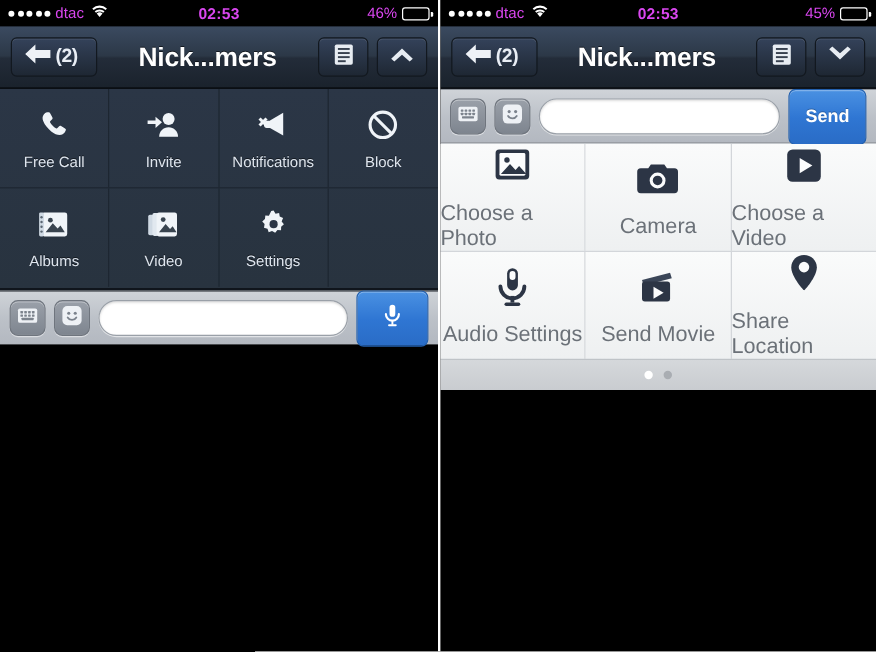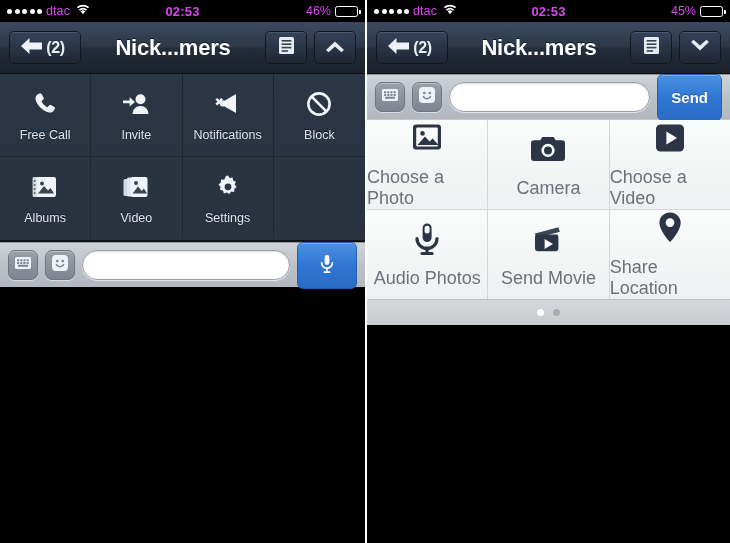--- a/index.html
+++ b/index.html
@@ -503,21 +503,21 @@
           <div class="attach-cell">
             <span class="attach-icon">
               <svg width="26" height="34" viewBox="0 0 26 34">
                   <rect x="8.6" y="1.5" width="9" height="18.5" rx="4.5" fill="#2c3545"></rect>
                   <rect x="10.6" y="3.8" width="5" height="7.6" rx="2.5" fill="#fbfcfd"></rect>
                   <path d="M3 16.6a10 10 0 0 0 20 0" stroke="#2c3545" stroke-width="3.2" fill="none" stroke-linecap="round"></path>
                   <rect x="11.4" y="24.6" width="3.2" height="5.6" fill="#2c3545"></rect>
                   <rect x="6.4" y="30" width="13.2" height="3" rx="1.5" fill="#2c3545"></rect>
                 </svg>
             </span>
-            <span class="lbl">Audio Photos</span>
+            <span class="lbl">Audio Settings</span>
           </div>
           <div class="attach-cell">
             <span class="attach-icon">
               <svg width="34" height="30" viewBox="0 0 34 30">
                   <path d="M4 9.4 27.4 3.2l1.4 4.6L5.4 14 4 9.4z" fill="#3a4557"></path>
                   <rect x="4" y="10.6" width="23.4" height="16.6" rx="2.4" fill="#2c3545"></rect>
                   <path d="M13.6 15 22 20l-8.4 5V15z" fill="#fbfcfd"></path>
                 </svg>
             </span>
             <span class="lbl">Send Movie</span>

